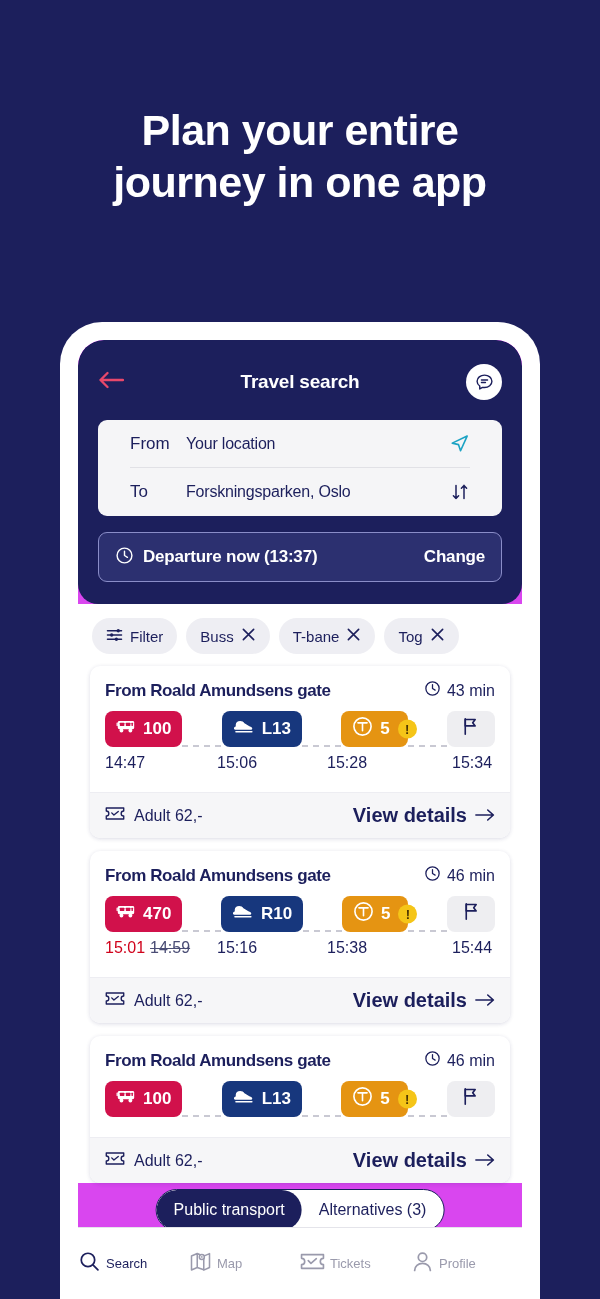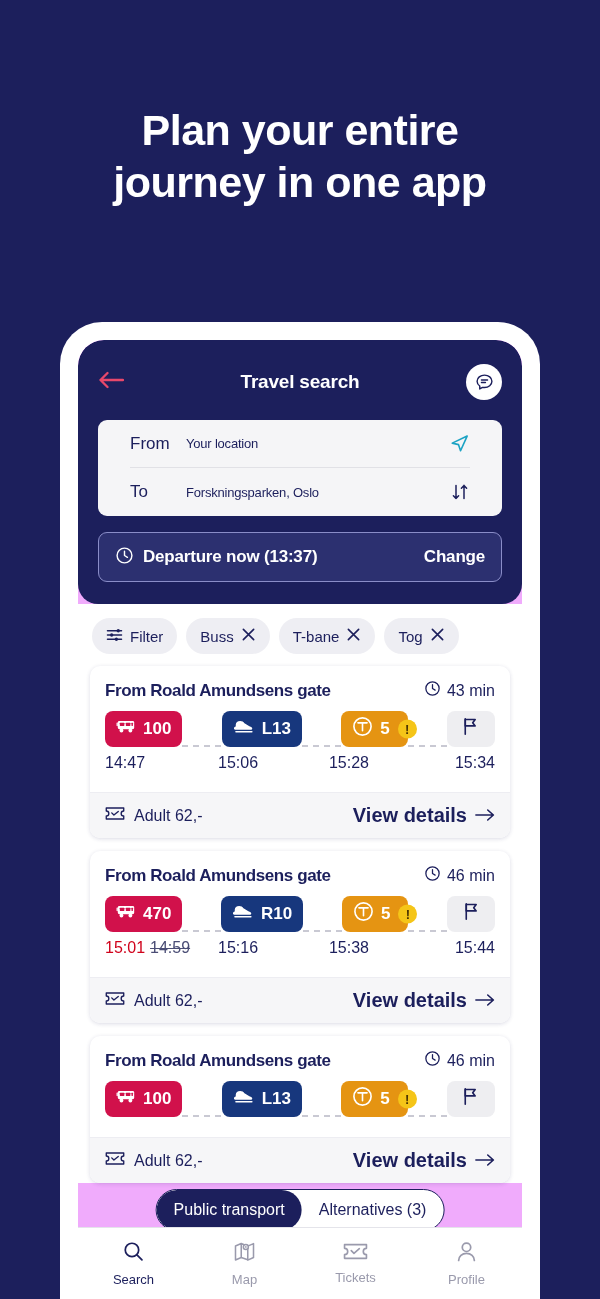--- a/index.html
+++ b/index.html
@@ -24,21 +24,21 @@
   .phone {
     position: absolute; left: 60px; top: 322px;
     width: 480px; height: 977px;
     background: #FFFFFF;
     border-radius: 42px 42px 0 0;
     padding: 18px 18px 0 18px;
     overflow: hidden;
   }
   .screen {
     position: relative; width: 444px; height: 959px;
-    background: #f0abfc;
+    background: #d946ef;
     border-radius: 26px 26px 0 0;
     overflow: hidden;
   }
 
   
   .nav-header {
     position: relative;
     background: #1C1F5C;
     border-radius: 26px 26px 20px 20px;
     padding: 22px 20px 22px 20px;
@@ -57,21 +57,21 @@
   }
 
   
   .fromto {
     margin-top: 18px; background: #F5F5F7; border-radius: 9px;
     padding: 0 32px;
   }
   .ft-row { display: flex; align-items: center; height: 48px; position: relative; }
   .ft-row.top { border-bottom: 1px solid #E1E1E6; }
   .ft-label { width: 56px; font-size: 17px; color: #1C1F5C; font-weight: 400; }
-  .ft-value { flex: 1; font-size: 13px; color: #1C1F5C; font-weight: 400; letter-spacing: -0.2px; }
+  .ft-value { flex: 1; font-size: 16px; color: #1C1F5C; font-weight: 400; letter-spacing: -0.2px; }
   .ft-icon { display: flex; align-items: center; justify-content: center; cursor: pointer; }
 
   
   .dep-bar {
     margin-top: 16px; height: 50px;
     background: #2C3070; border: 1.5px solid #8A8DC8; border-radius: 9px;
     display: flex; align-items: center; padding: 0 16px;
     cursor: pointer;
   }
   .dep-left { display: flex; align-items: center; gap: 9px; flex: 1; }
@@ -121,21 +121,21 @@
     display: flex; align-items: center; justify-content: center;
     color: #4A3400; font-size: 13px; font-weight: 700; line-height: 1;
   }
   .dots { flex: 1; min-width: 14px; height: 2px; display: flex; align-items: center; justify-content: center; }
   .dots span {
     display: block; width: 100%; height: 2px;
     background-image: linear-gradient(to right, #C9C9D3 0 6px, transparent 6px 11px);
     background-size: 11px 2px; background-repeat: repeat-x;
   }
 
-  .times { display: flex; padding: 7px 15px 0 15px; justify-content: space-between; }
+  .times { display: flex; padding: 7px 15px 0 15px; }
   .time-cell { font-size: 16px; color: #1C1F5C; white-space: nowrap; }
   .time-cell .late { color: #D0021B; margin-right: 5px; }
   .time-cell .old { color: #4A4D75; text-decoration: line-through; }
 
   .card-foot {
     margin-top: 20px; background: #F6F6F8; border-top: 1px solid #EDEDF2;
     height: 46px; display: flex; align-items: center; justify-content: space-between;
     padding: 0 15px; 
   }
   .price { display: flex; align-items: center; gap: 9px; font-size: 16px; color: #1C1F5C; }
@@ -155,21 +155,21 @@
   }
   .seg-item.active { background: #1C1F5C; color: #FFFFFF; border-radius: 21px; }
 
   
   .bottom-nav {
     position: absolute; left: 0; bottom: 0; width: 444px; height: 72px;
     background: #FFFFFF; border-top: 1px solid #E4E4EA;
     display: flex; align-items: center; z-index: 30;
   }
   .nav-item {
-    flex: 1; display: flex; flex-direction: column; align-items: center; gap: 5px;
+    flex: 1; display: flex; flex-direction: row; align-items: center; gap: 5px;
     cursor: pointer;
   }
   .nav-label { font-size: 13px; color: #9A9AAC; }
   .nav-item.active .nav-label { color: #1C1F5C; }
 </style>
 </head>
 <body>
 
 <div id="root">
 

